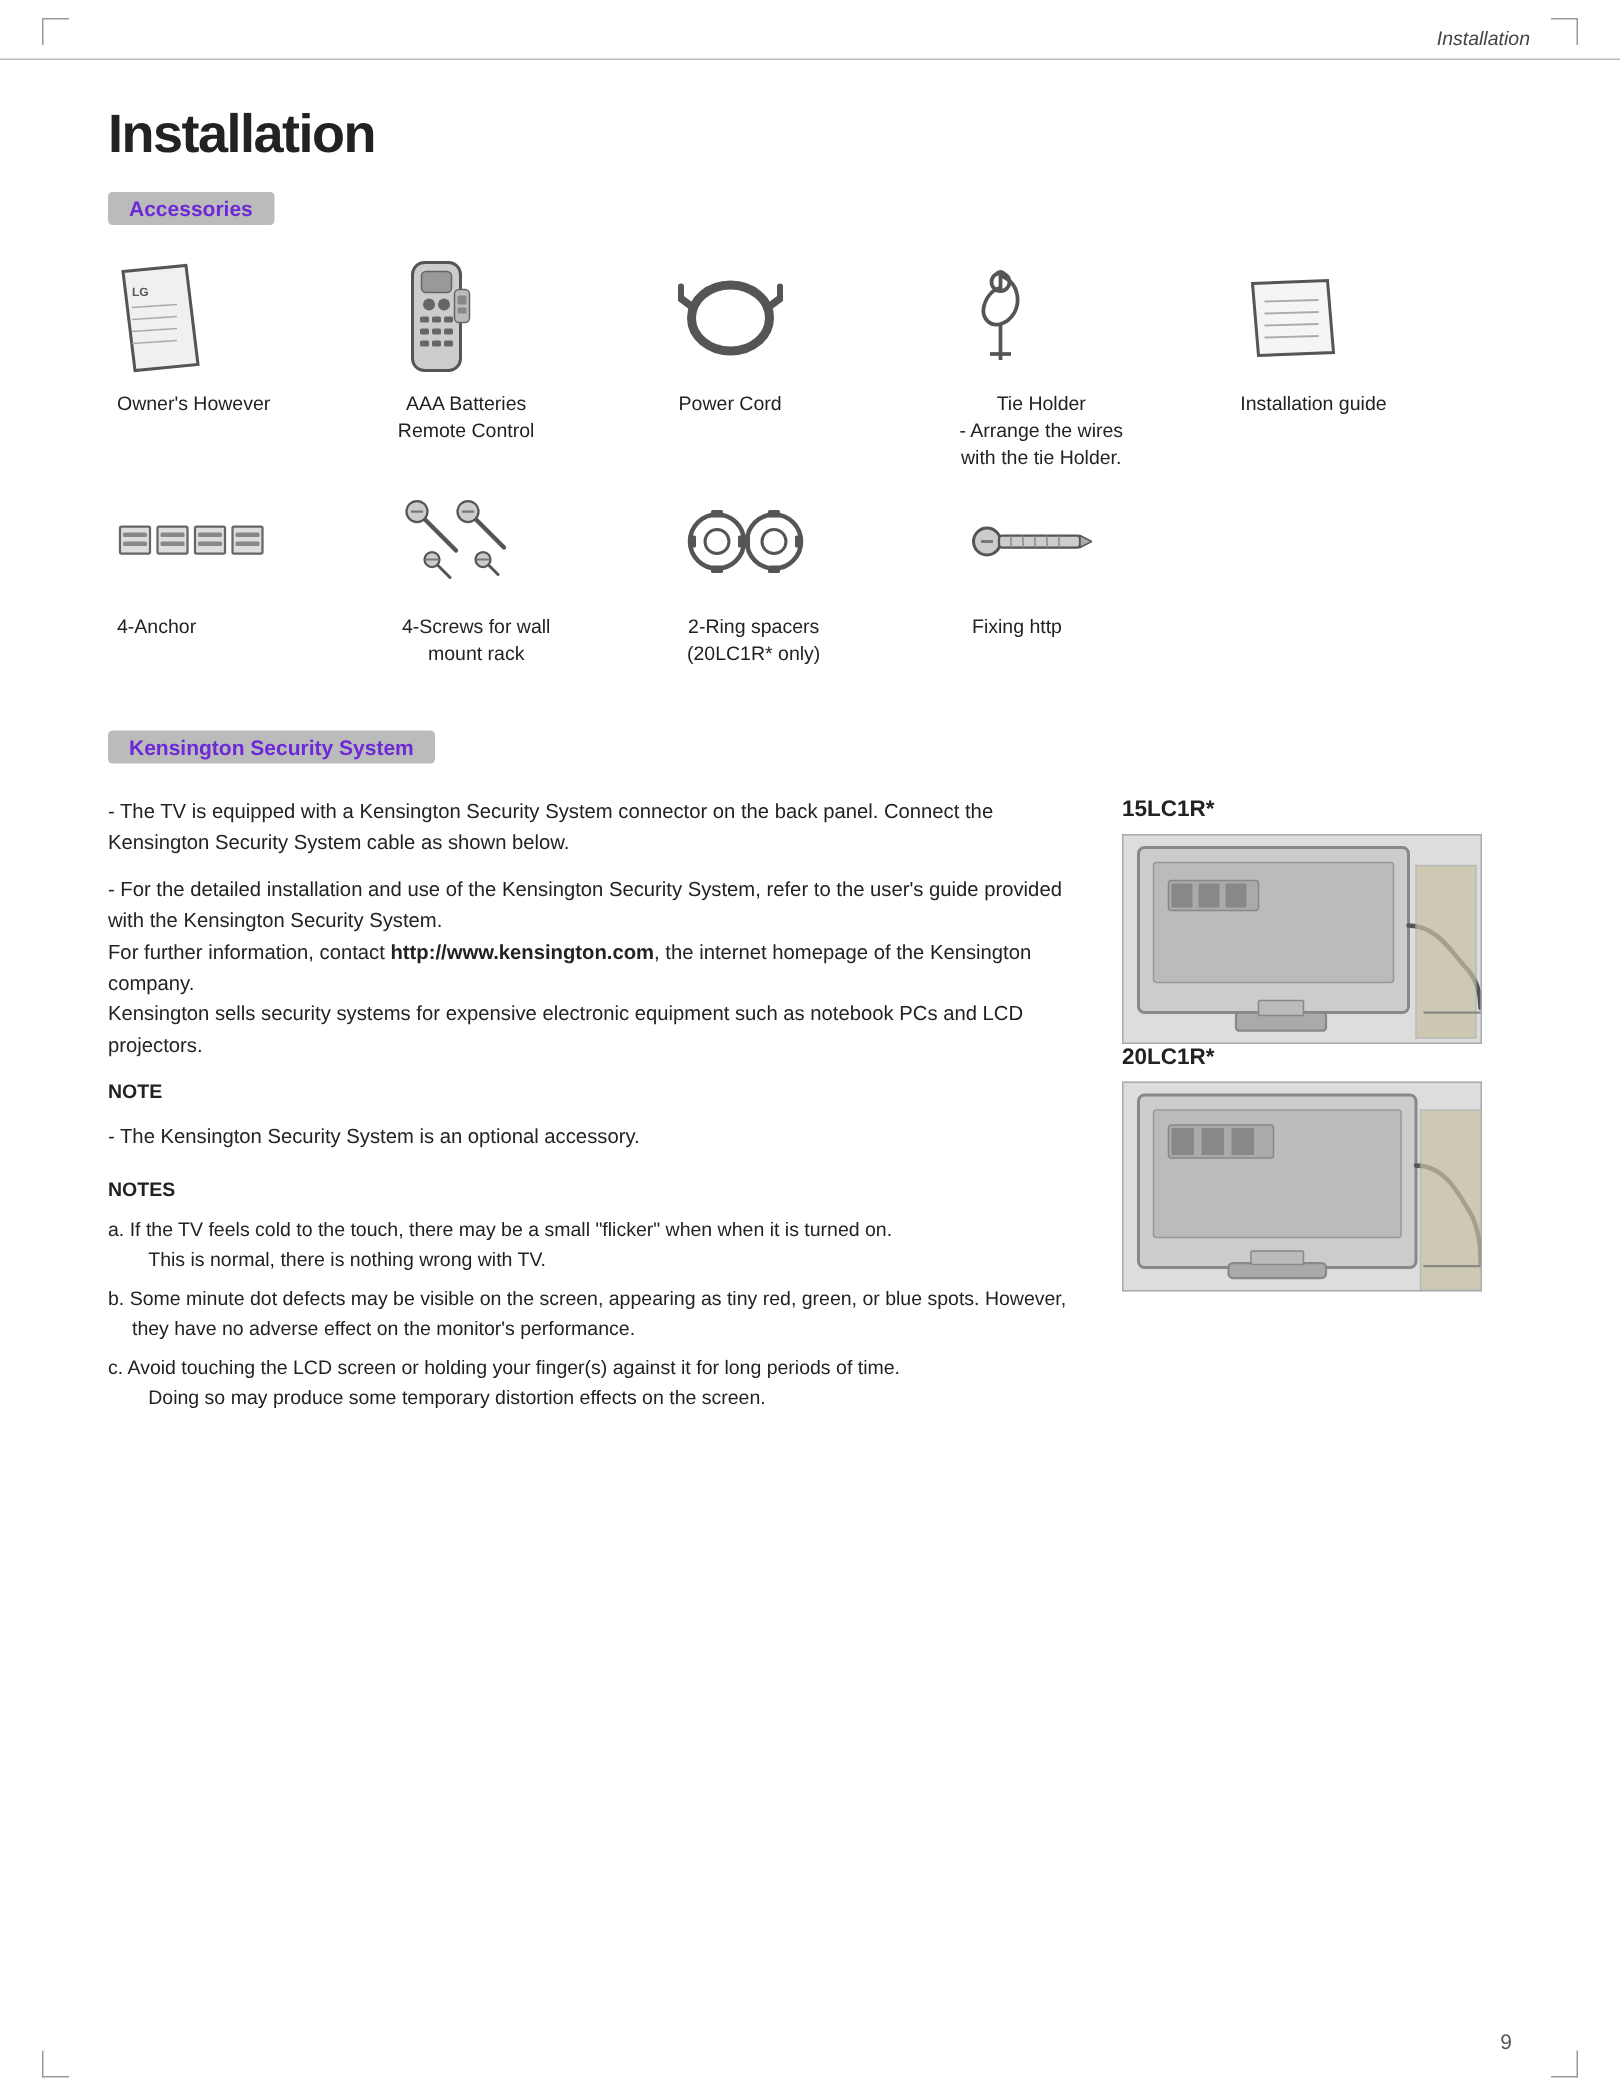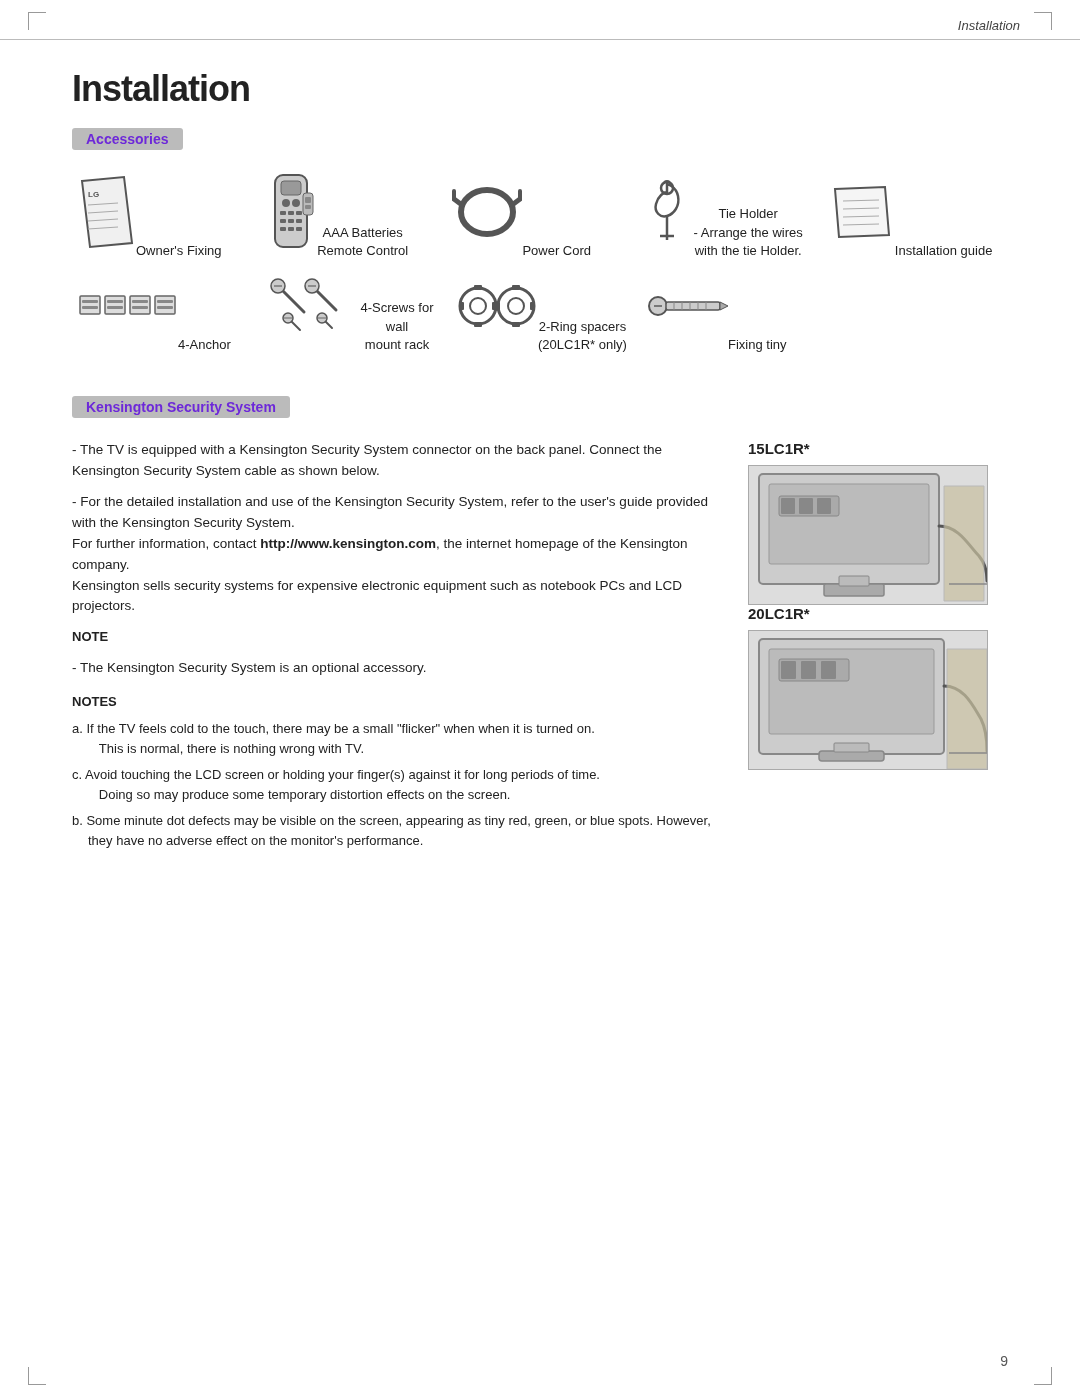--- a/index.html
+++ b/index.html
@@ -55,22 +55,22 @@
     .accessory-row {
       display: flex;
       flex-direction: row;
       align-items: flex-start;
       gap: 0;
       margin-bottom: 6px;
     }
 
     .accessory-item {
       display: flex;
-      flex-direction: row;
-      align-items: flex-end;
+      flex-direction: column;
+      align-items: flex-start;
       min-width: 150px;
       max-width: 190px;
       flex: 1;
       padding: 0 6px;
     }
 
     .accessory-icon {
       height: 80px;
       display: flex;
       align-items: center;
@@ -205,21 +205,21 @@
           <div class="accessory-icon">
             <svg width="58" height="74" viewBox="0 0 58 74">
               <polygon points="4,6 46,2 54,68 12,72" fill="#f0f0f0" stroke="#555" stroke-width="2"></polygon>
               <text x="10" y="22" font-size="8" fill="#555" font-family="Arial" font-weight="bold">LG</text>
               <line x1="10" y1="30" x2="40" y2="28" stroke="#aaa" stroke-width="1"></line>
               <line x1="10" y1="38" x2="40" y2="36" stroke="#aaa" stroke-width="1"></line>
               <line x1="10" y1="46" x2="40" y2="44" stroke="#aaa" stroke-width="1"></line>
               <line x1="10" y1="54" x2="40" y2="52" stroke="#aaa" stroke-width="1"></line>
             </svg>
           </div>
-          <div class="accessory-label">Owner's Fixing</div>
+          <div class="accessory-label">Owner's However</div>
         </div>
 
         <div class="accessory-item">
           <div class="accessory-icon">
             <svg width="52" height="78" viewBox="0 0 52 78">
 
               <rect x="10" y="2" width="32" height="72" rx="8" ry="8" fill="#ccc" stroke="#555" stroke-width="2"></rect>
 
               <rect x="16" y="8" width="20" height="14" rx="3" fill="#999" stroke="#666" stroke-width="1"></rect>
 
@@ -367,21 +367,21 @@
 
               <line x1="26" y1="14" x2="26" y2="22" stroke="#888" stroke-width="1"></line>
               <line x1="34" y1="14" x2="34" y2="22" stroke="#888" stroke-width="1"></line>
               <line x1="42" y1="14" x2="42" y2="22" stroke="#888" stroke-width="1"></line>
               <line x1="50" y1="14" x2="50" y2="22" stroke="#888" stroke-width="1"></line>
               <line x1="58" y1="14" x2="58" y2="22" stroke="#888" stroke-width="1"></line>
 
               <polygon points="72,14 80,18 72,22" fill="#aaa" stroke="#555" stroke-width="1"></polygon>
             </svg>
           </div>
-          <div class="accessory-label">Fixing tiny</div>
+          <div class="accessory-label">Fixing http</div>
         </div>
       </div>
     </div>
   </div>
 
   <div class="kensington-section">
     <div class="section-label">Kensington Security System</div>
 
     <div class="kensington-content">
       <div class="kensington-text">
@@ -390,22 +390,22 @@
         <p>- For the detailed installation and use of the Kensington Security System, refer to the user's guide provided with the Kensington Security System.<br>
         For further information, contact <span class="bold-url">http://www.kensington.com</span>, the internet homepage of the Kensington company.<br>
         Kensington sells security systems for expensive electronic equipment such as notebook PCs and LCD projectors.</p>
 
         <p class="note-label">NOTE</p>
         <p>- The Kensington Security System is an optional accessory.</p>
 
         <div class="notes-section">
           <p class="notes-label">NOTES</p>
           <p>a. If the TV feels cold to the touch, there may be a small "flicker" when when it is turned on.<br>&nbsp;&nbsp;&nbsp;This is normal, there is nothing wrong with TV.</p>
+          <p>b. Some minute dot defects may be visible on the screen, appearing as tiny red, green, or blue spots. However, they have no adverse effect on the monitor's performance.</p>
           <p>c. Avoid touching the LCD screen or holding your finger(s) against it for long periods of time.<br>&nbsp;&nbsp;&nbsp;Doing so may produce some temporary distortion effects on the screen.</p>
-          <p>b. Some minute dot defects may be visible on the screen, appearing as tiny red, green, or blue spots. However, they have no adverse effect on the monitor's performance.</p>
         </div>
       </div>
 
       <div class="kensington-images">
 
         <div class="tv-model-block">
           <div class="tv-model-title">15LC1R*</div>
           <div class="tv-image">
             <svg width="240" height="140" viewBox="0 0 240 140">
 

